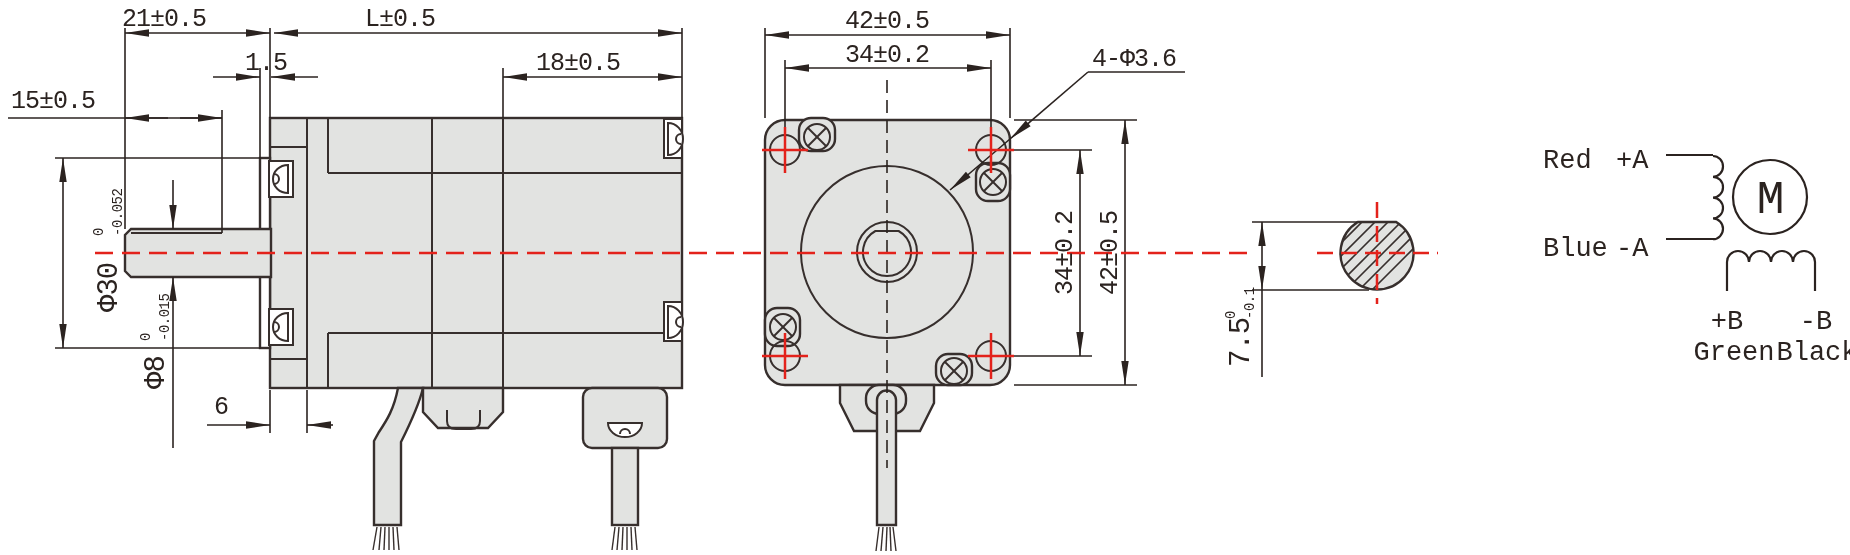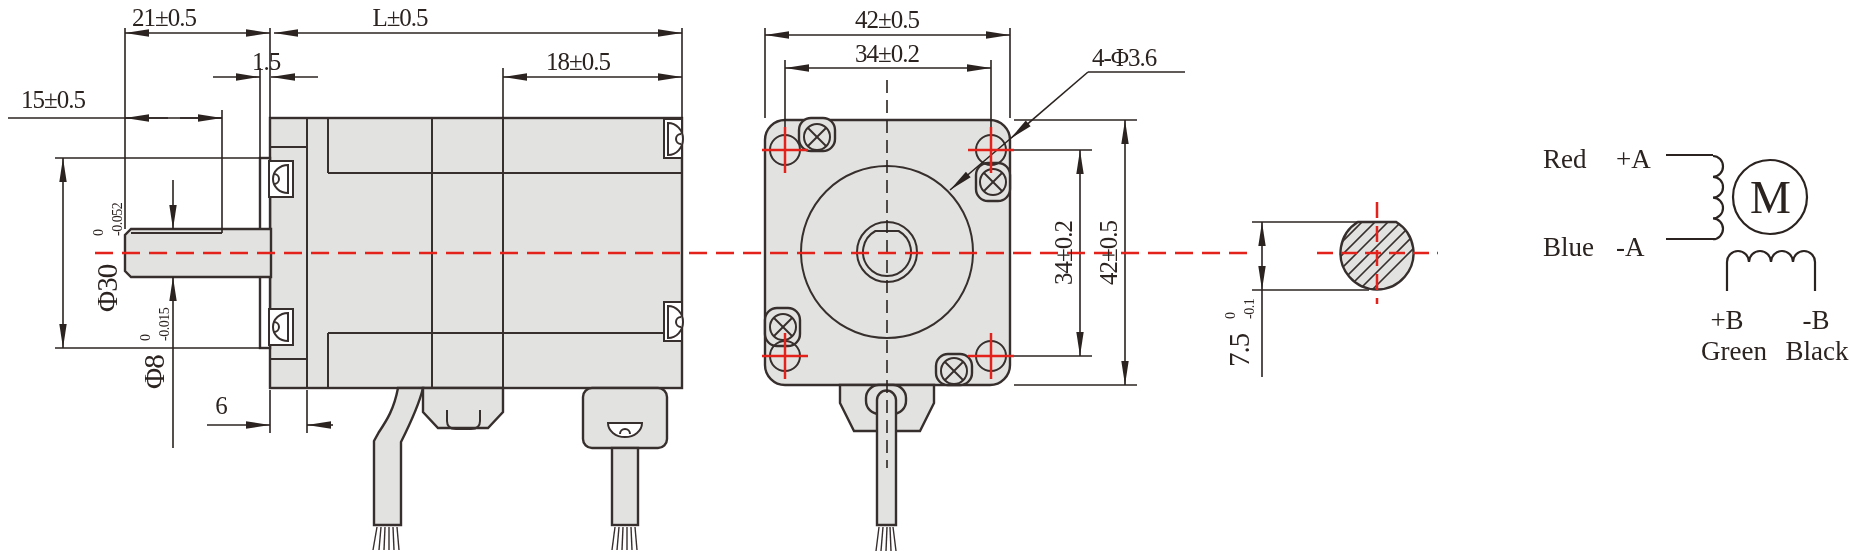--- a/index.html
+++ b/index.html
@@ -1,17 +1,17 @@
 <!DOCTYPE html>
 <html><head>
 <meta charset="utf-8">
 <style>
   html,body{margin:0;padding:0;background:#ffffff;}
   .stage{position:relative;width:1850px;height:555px;background:#ffffff;overflow:hidden;
-         font-family:Liberation Serif, serif;}
+         font-family:Liberation Mono, monospace;}
   svg{display:block}
   text{fill:#2b2320;}
   .dim{font-size:25px;letter-spacing:-1px;}
   .tol{font-size:14px;letter-spacing:-0.5px;}
   .wire{font-size:27px;letter-spacing:0;}
   .mlabel{font-size:46px;letter-spacing:-1px;}
   .thin{stroke-width:1.6;fill:none;}
   .med{stroke-width:2;fill:none;}
 </style>
 </head>

